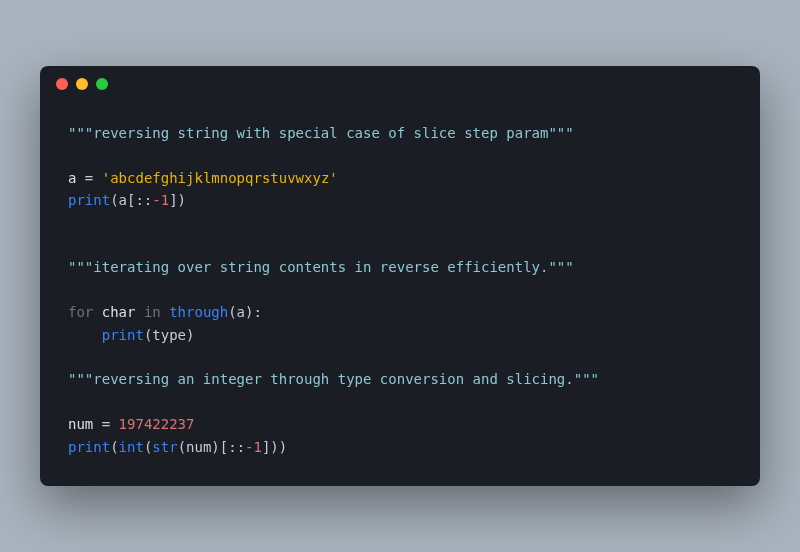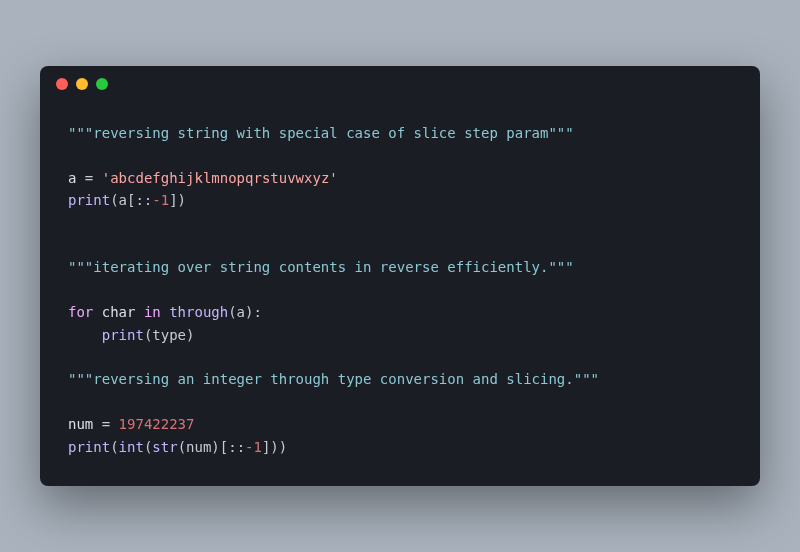--- a/index.html
+++ b/index.html
@@ -39,23 +39,23 @@
     .dot.yellow { background: #ffbd2e; }
     .dot.green { background: #27c93f; }
     .code {
       padding: 20px 28px 28px 28px;
       font-size: 14px;
       line-height: 1.6;
       white-space: pre;
       color: #c5ccd6;
     }
     .str { color: #8cc8d4; }
-    .str2 { color: #fca5a5; }
-    .kw { color: #f0abfc; }
-    .fn { color: #c4b5fd; }
+    .str2 { color: #eab308; }
+    .kw { color: #737373; }
+    .fn { color: #3b82f6; }
     .num { color: #d97277; }
     .punc { color: #c5ccd6; }
     .var { color: #dce0e6; }
   </style>
 </head>
 <body>
 
 <div class="window">
   <div class="titlebar">
     <div class="dot red"></div>

